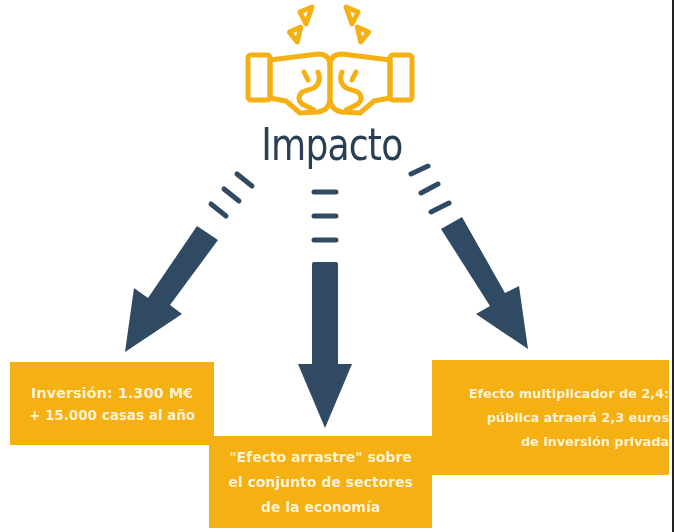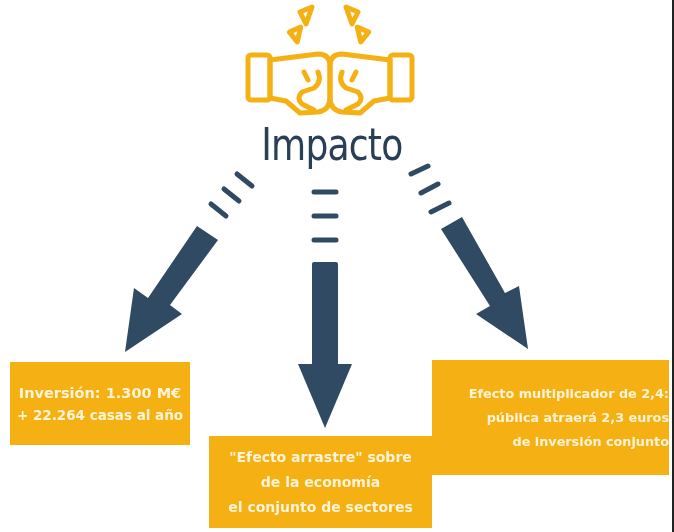--- a/index.html
+++ b/index.html
@@ -24,21 +24,21 @@
     .box {
       position: absolute; box-sizing: border-box;
       background: #f5b014;
       color: #fff4d8;
       font-family: "DejaVu Sans", sans-serif;
       font-weight: bold;
       text-align: center;
       display: flex; flex-direction: column; justify-content: center;
     }
     .box span { display: block; white-space: nowrap; }
-    .box1 { left: 10px; top: 362px; width: 180px; height: 83px; font-size: 13.5px; line-height: 22px; }
+    .box1 { left: 10px; top: 362px; width: 204px; height: 83px; font-size: 13.5px; line-height: 22px; }
     .box1 span.first { font-size: 14.5px; }
     .box2 { left: 209px; top: 436px; width: 223px; height: 92px; font-size: 14px; line-height: 25px; }
     .box3 { left: 432px; top: 360px; width: 237px; height: 115px; font-size: 12.8px; line-height: 24px; text-align: right; }
   </style>
 </head>
 <body>
 
 <div class="frame-edge"></div>
 
 <svg class="art" width="674" height="532" viewBox="0 0 674 532">
@@ -95,26 +95,26 @@
     <g stroke="none">
       <polygon points="441,229 462,217 505,293 519,286 528,349 476,314 490,306"></polygon>
     </g>
   </g>
 </svg>
 
 <div class="title">Impacto</div>
 
 <div class="box box1">
   <span class="first">Inversión: 1.300 M€</span>
-  <span>+ 22.264 casas al año</span>
+  <span>+ 15.000 casas al año</span>
 </div>
 
 <div class="box box2">
   <span>"Efecto arrastre" sobre</span>
+  <span>el conjunto de sectores</span>
   <span>de la economía</span>
-  <span>el conjunto de sectores</span>
 </div>
 
 <div class="box box3">
   <span>Efecto multiplicador de 2,4:</span>
   <span>pública atraerá 2,3 euros</span>
-  <span>de inversión conjunto</span>
+  <span>de inversión privada</span>
 </div>
 
 </body></html>

